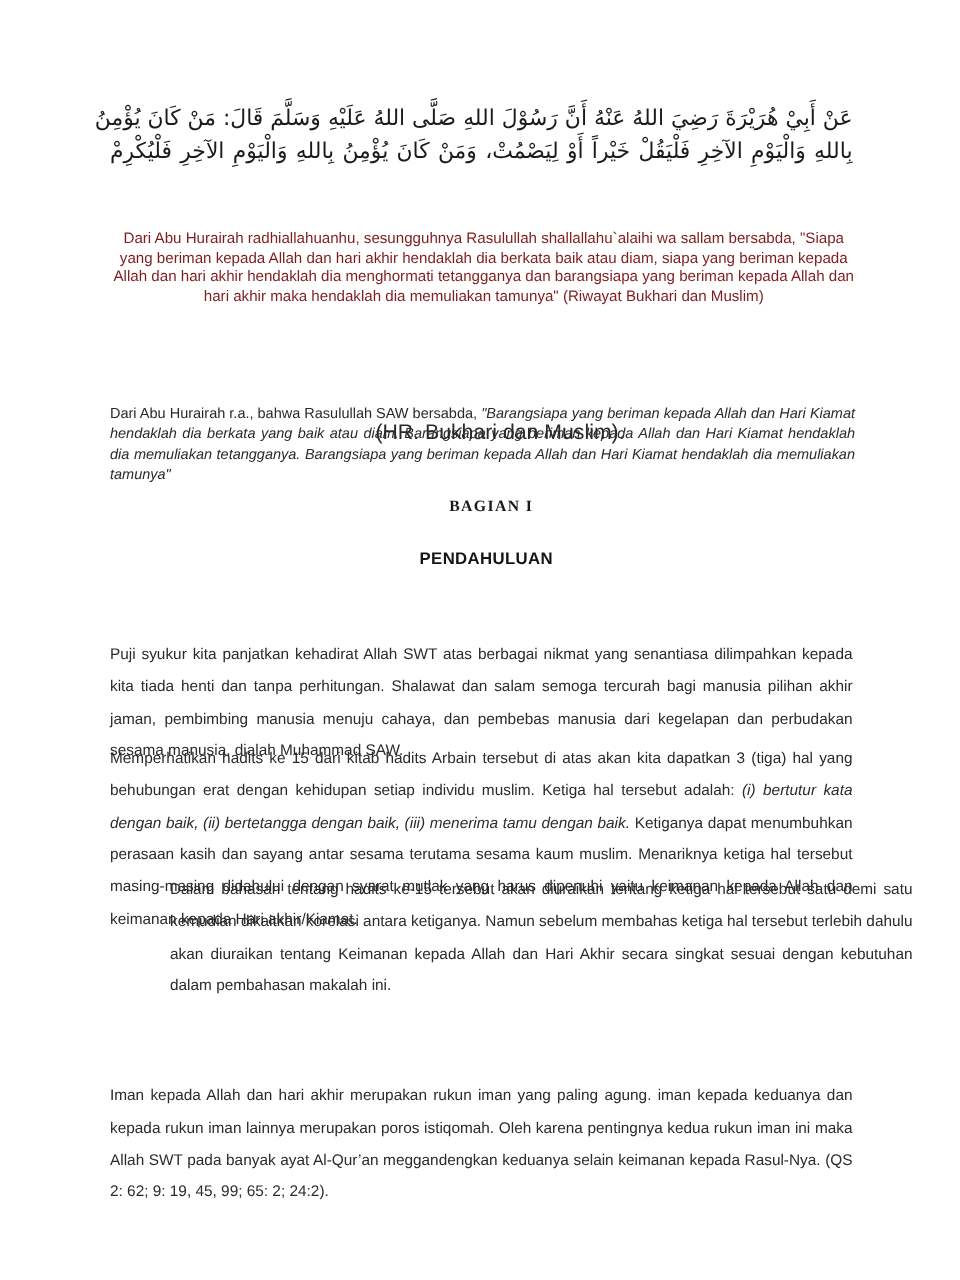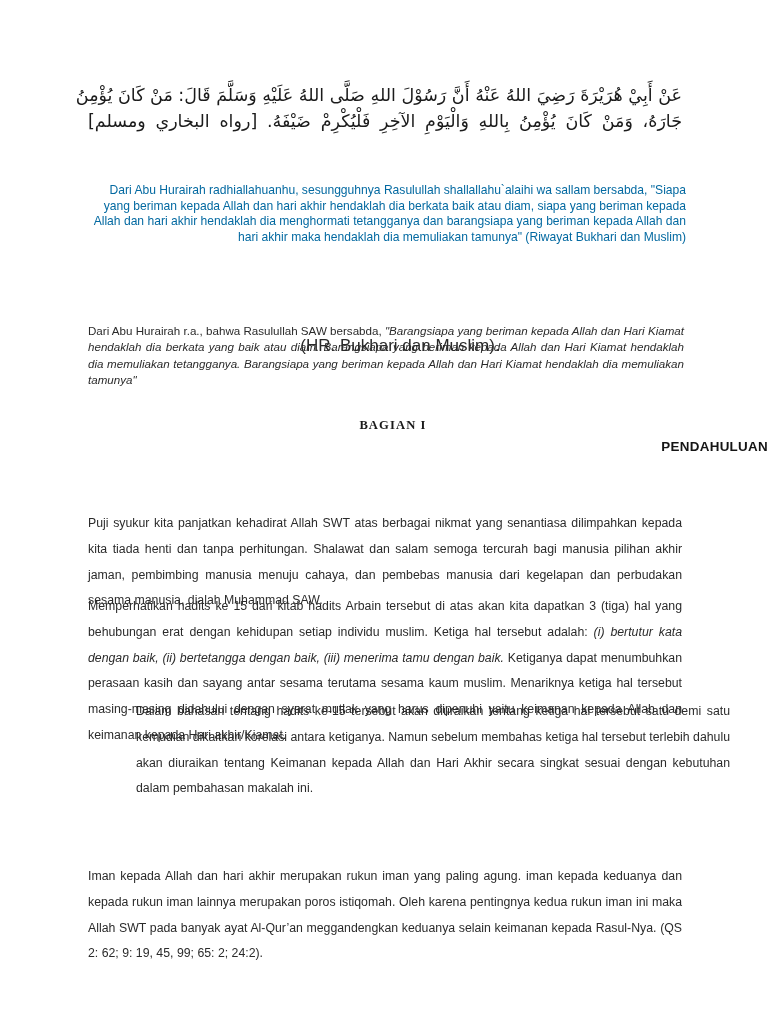--- a/index.html
+++ b/index.html
@@ -46,22 +46,22 @@
 
   
   .trans-one {
     position: absolute;
     left: 88px;
     top: 183px;
     width: 598px;
     font-family: "Liberation Sans", sans-serif;
     font-size: 12.1px;
     line-height: 15.6px;
-    color: #0369a1;
-    text-align: right;
+    color: #7f1d1d;
+    text-align: center;
   }
 
   
   .trans-two {
     position: absolute;
     left: 88px;
     top: 287px;
     width: 596px;
     font-family: "Liberation Sans", sans-serif;
     font-size: 11.6px;
@@ -91,29 +91,28 @@
     position: absolute;
     left: 0;
     top: 398px;
     width: 768px;
     text-align: center;
     font-family: "Liberation Serif", serif;
     font-size: 12.6px;
     font-weight: bold;
     letter-spacing: 1.1px;
     color: #1a1a1a;
-    margin-top: 20px;
   }
   .heading-bagian > span { padding-left: 18px; }
   .heading-pendahuluan {
     position: absolute;
     left: 0;
     top: 439px;
     width: 768px;
-    text-align: right;
+    text-align: center;
     font-family: "Liberation Sans", sans-serif;
     font-size: 13.4px;
     font-weight: bold;
     letter-spacing: 0.3px;
     color: #151515;
   }
   .heading-pendahuluan > span { padding-left: 10px; }
 
   
   .body-p {
@@ -134,21 +133,21 @@
   #p3 { top: 699px; margin-left: 48px; }
   #p4 { top: 864px; }
 </style>
 </head>
 <body>
 
 <div class="page">
 
   <div class="arabic-block">
     <span class="aline">عَنْ أَبِيْ هُرَيْرَةَ رَضِيَ اللهُ عَنْهُ أَنَّ رَسُوْلَ اللهِ صَلَّى اللهُ عَلَيْهِ وَسَلَّمَ قَالَ: مَنْ كَانَ يُؤْمِنُ</span>
-    <span class="aline">جَارَهُ، وَمَنْ كَانَ يُؤْمِنُ بِاللهِ وَالْيَوْمِ الآخِرِ فَلْيُكْرِمْ ضَيْفَهُ. [رواه البخاري ومسلم]</span>
+    <span class="aline">بِاللهِ وَالْيَوْمِ الآخِرِ فَلْيَقُلْ خَيْراً أَوْ لِيَصْمُتْ، وَمَنْ كَانَ يُؤْمِنُ بِاللهِ وَالْيَوْمِ الآخِرِ فَلْيُكْرِمْ</span>
   </div>
 
   <div class="trans-one">Dari Abu Hurairah radhiallahuanhu, sesungguhnya Rasulullah shallallahu`alaihi wa sallam bersabda, "Siapa yang beriman kepada Allah dan hari akhir hendaklah dia berkata baik atau diam, siapa yang beriman kepada Allah dan hari akhir hendaklah dia menghormati tetangganya dan barangsiapa yang beriman kepada Allah dan hari akhir maka hendaklah dia memuliakan tamunya" (Riwayat Bukhari dan Muslim)</div>
 
   <div class="trans-two">
     <span>Dari Abu Hurairah r.a., bahwa Rasulullah SAW bersabda, </span><span class="quote">"Barangsiapa yang beriman kepada Allah dan Hari Kiamat hendaklah dia berkata yang baik atau diam. Barangsiapa yang beriman kepada Allah dan Hari Kiamat hendaklah dia memuliakan tetangganya. Barangsiapa yang beriman kepada Allah dan Hari Kiamat hendaklah dia memuliakan tamunya"</span>
   </div>
   <div class="hr-line">
     <span>(HR. Bukhari dan Muslim).</span>
   </div>

